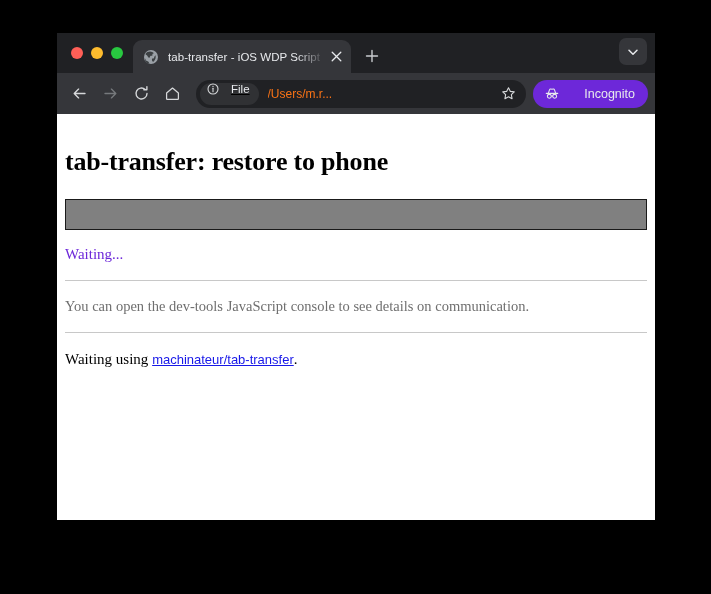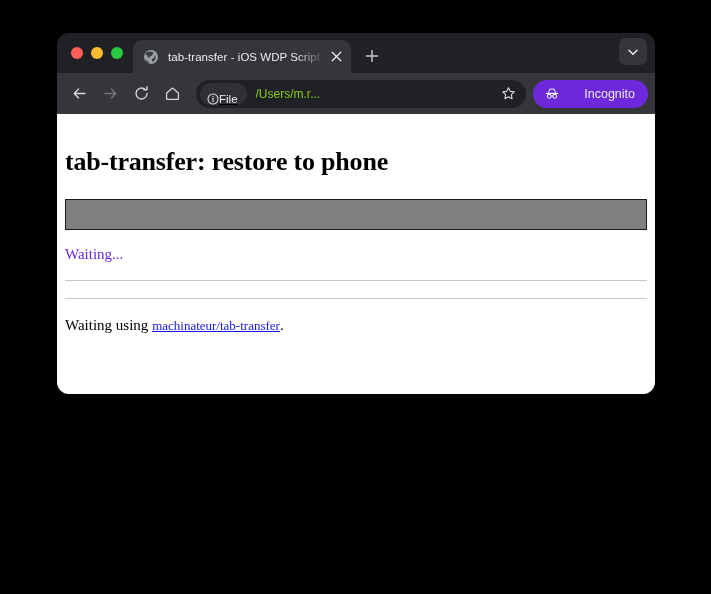--- a/index.html
+++ b/index.html
@@ -14,23 +14,23 @@
     font-family: "Liberation Sans", sans-serif;
     -webkit-font-smoothing: antialiased;
   }
 
   
   .browser-window {
     position: absolute;
     left: 57px;
     top: 33px;
     width: 598px;
-    height: 361px;
+    height: 487px;
     background: #202124;
-    border-radius: 12px;
+    border-radius: 0;
     overflow: hidden;
     box-shadow: 0 2px 10px rgba(0,0,0,0.6);
   }
 
   
   .tab-strip {
     position: relative;
     height: 40px;
     background: #202124;
     display: flex;
@@ -140,36 +140,36 @@
     border-radius: 14px;
     display: flex;
     align-items: center;
     margin: 0 6px 0 8px;
     padding: 0 4px 0 4px;
     box-sizing: border-box;
     min-width: 0;
   }
   .file-chip {
     display: flex;
-    align-items: flex-end;
-    gap: 0;
+    align-items: flex-start;
+    gap: 12px;
     height: 22px;
     padding: 0 9px 0 7px;
     border-radius: 11px;
     background: #303134;
     flex: 0 0 auto;
     text-decoration: underline;
   }
   .file-chip-label {
     color: #E8EAED;
     font-size: 11.5px;
   }
   .omnibox-url {
     flex: 1 1 auto;
-    color: #84cc16;
+    color: #f97316;
     font-size: 12px;
     margin-left: 9px;
     white-space: nowrap;
     overflow: hidden;
     min-width: 0;
   }
   .star-btn {
     width: 24px;
     height: 24px;
     flex: 0 0 24px;
@@ -268,21 +268,21 @@
     font-size: 14.5px;
     color: #6F6F6F;
     margin-top: 17px;
   }
   .credit {
     font-size: 15px;
     margin-top: 18px;
     color: #000000;
   }
   .credit a {
-    font-family: Liberation Serif, serif;
+    font-family: Liberation Sans, sans-serif;
     font-size: 13px;
     color: #1818E8;
     text-decoration: underline;
   }
 </style>
 </head>
 <body>
 
 <div class="browser-window">
 
@@ -387,20 +387,21 @@
       <h1>tab-transfer: restore to phone</h1>
 
       <div class="progress-wrap">
         <div class="progress"></div>
       </div>
 
       <div class="status-text">Waiting...</div>
 
       <hr class="rule">
 
+      <div class="note">You can open the dev-tools JavaScript console to see details on communication.</div>
 
       <hr class="rule">
 
       <div class="credit">
         <span>Waiting using </span><a href="#">machinateur/tab-transfer</a><span>.</span>
       </div>
 
     </div>
   </div>
 

